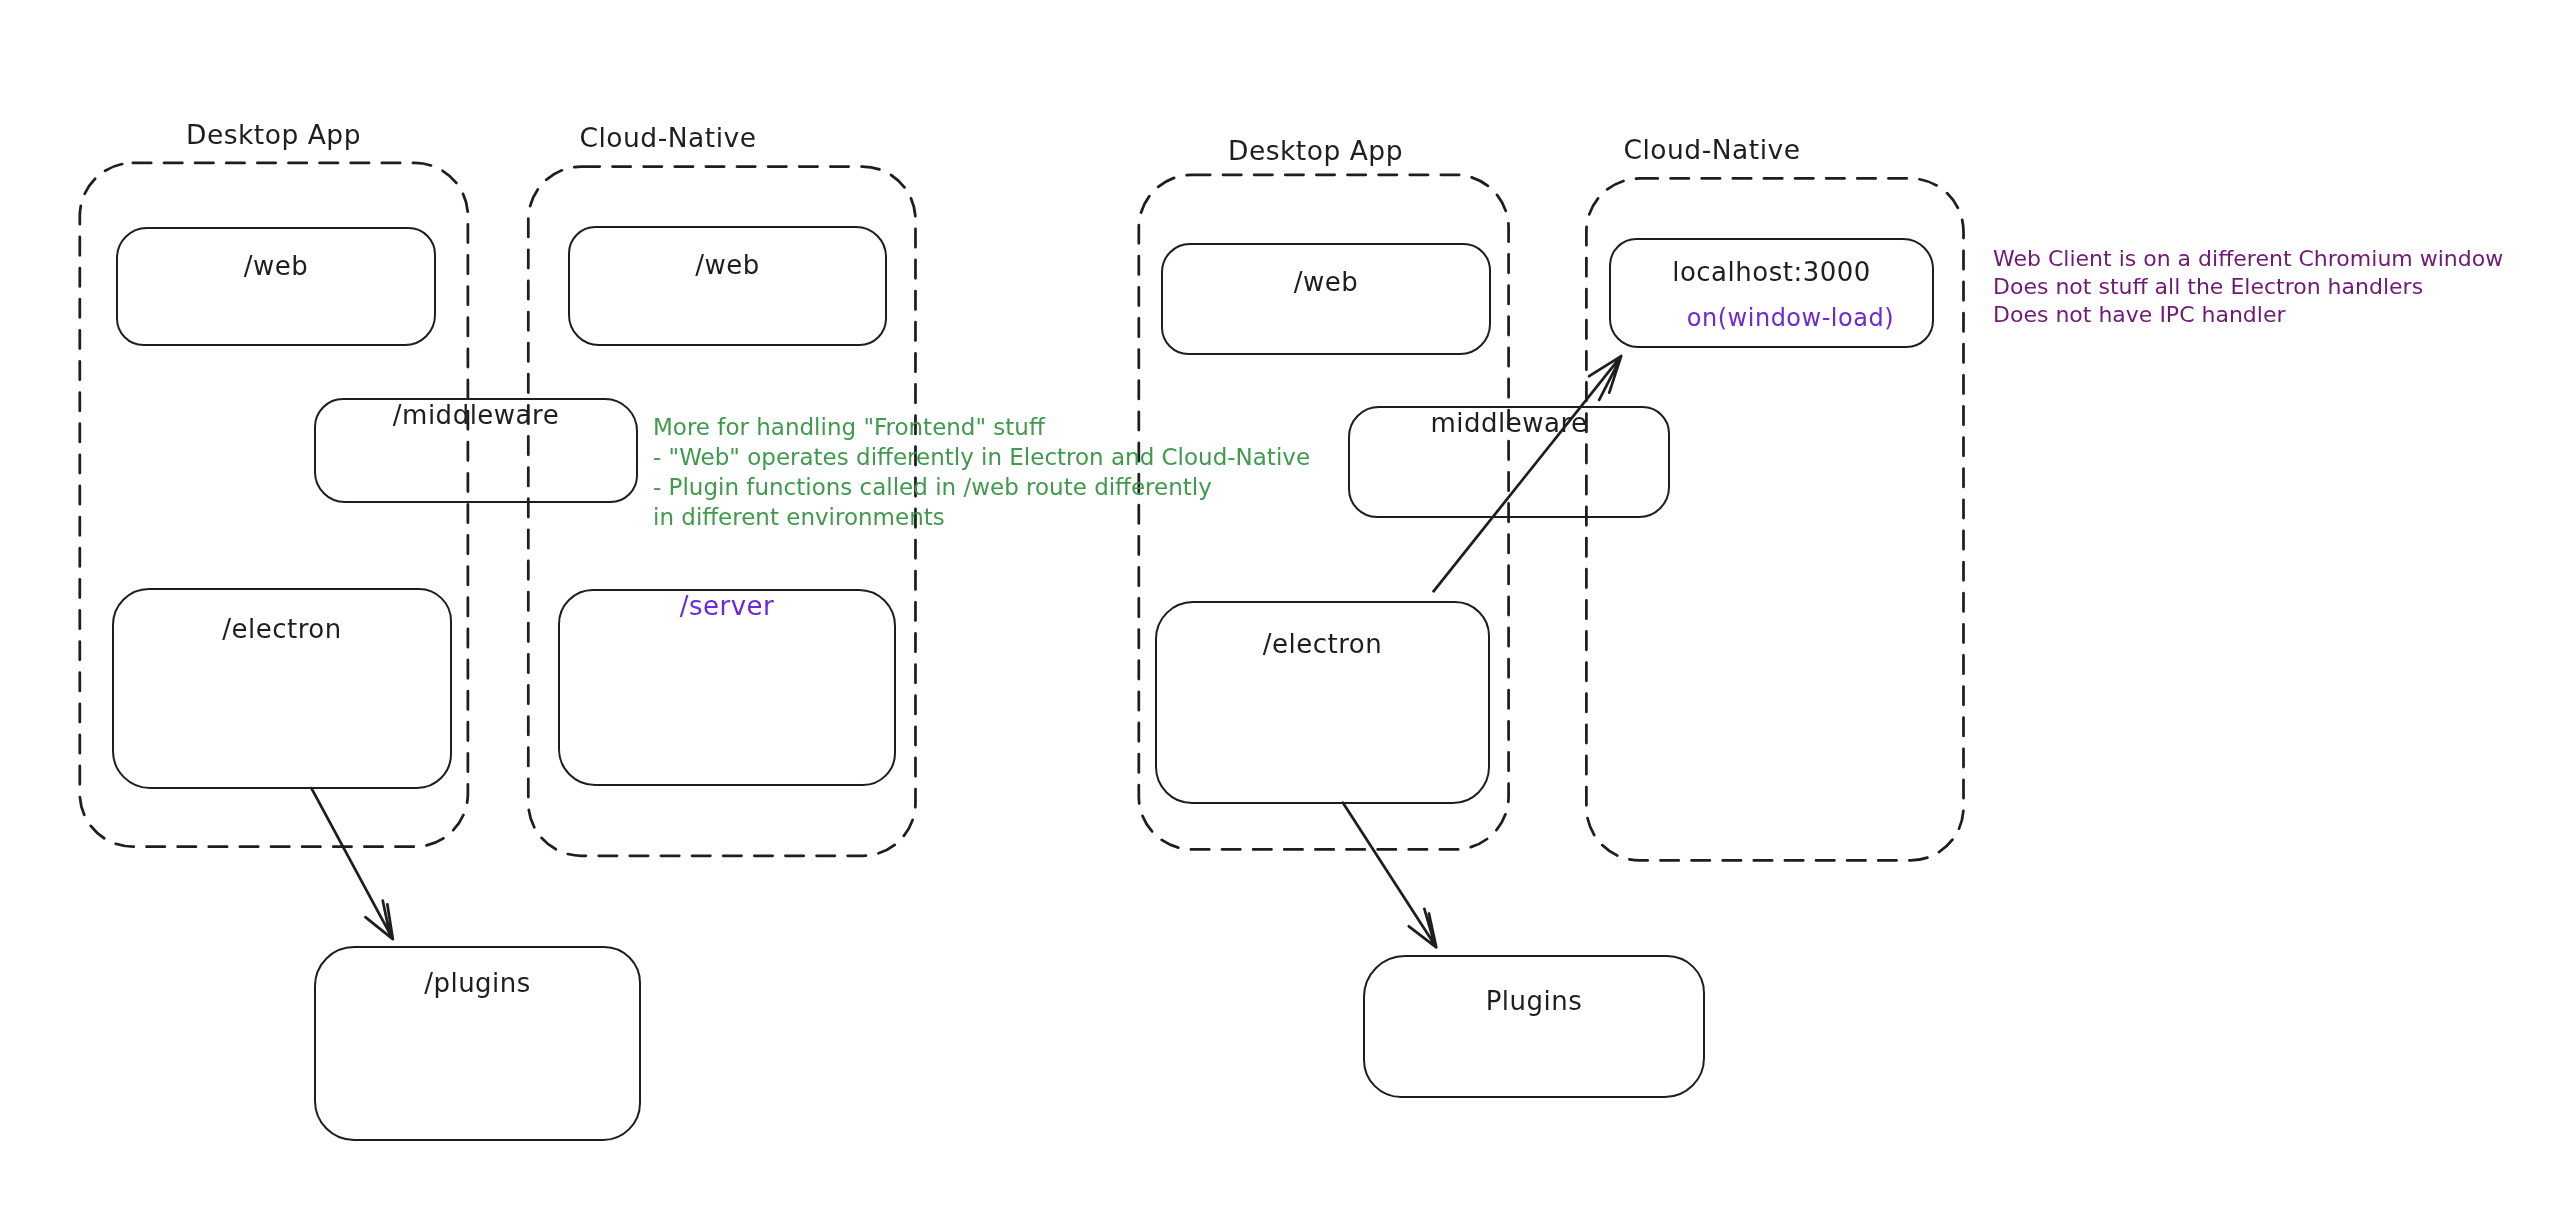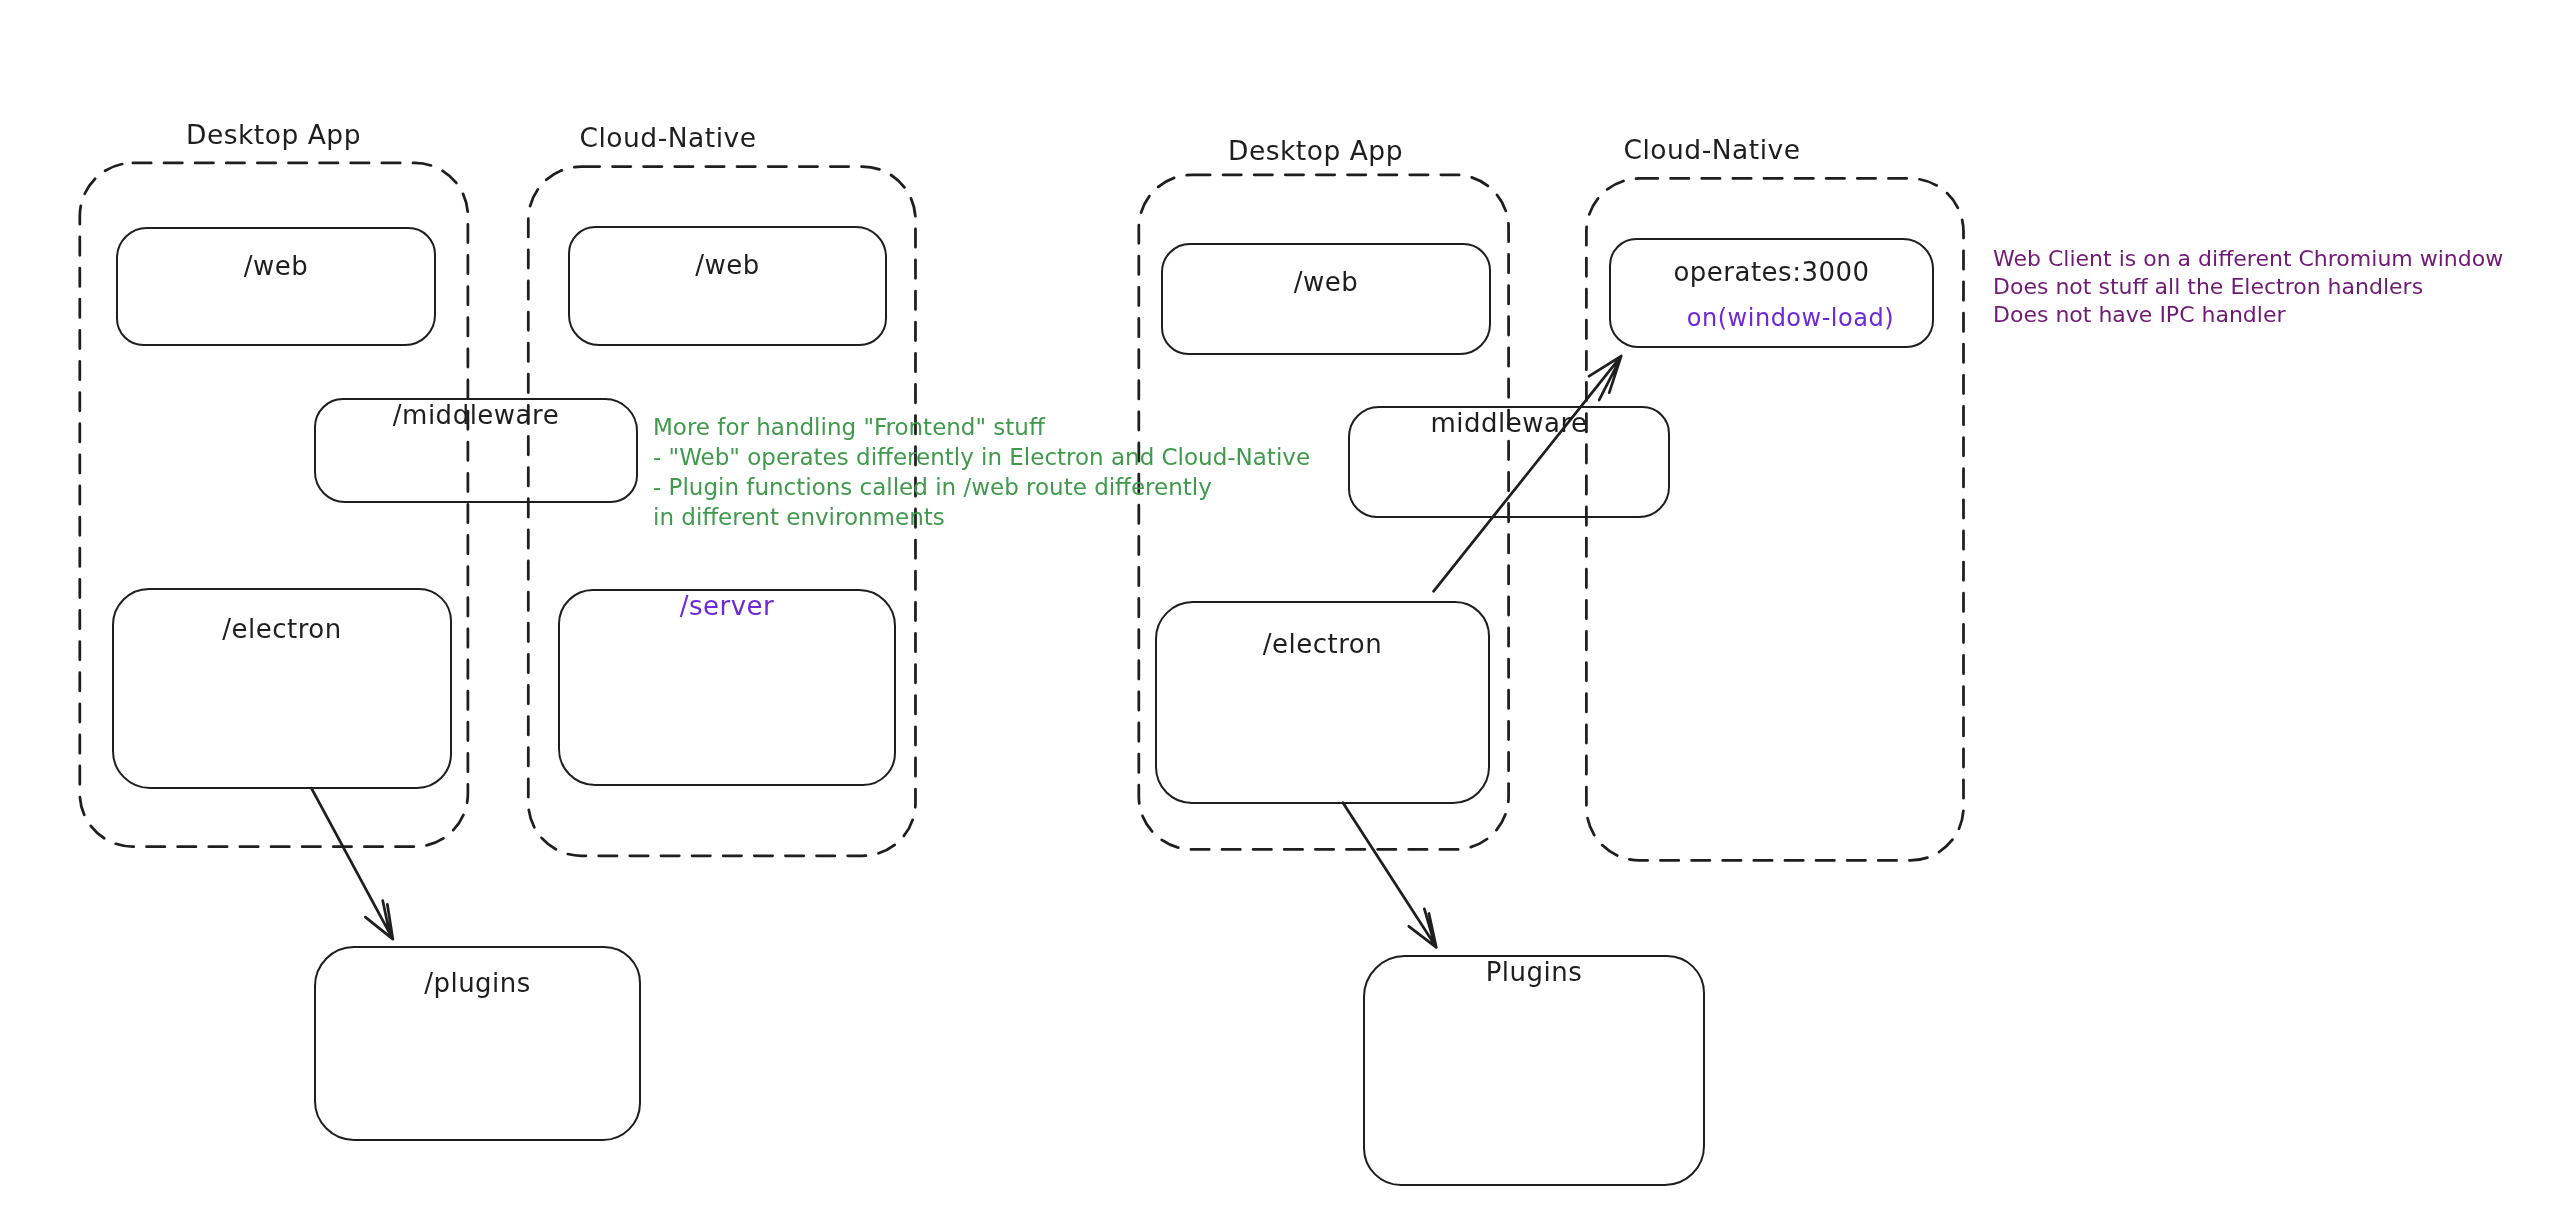--- a/index.html
+++ b/index.html
@@ -131,33 +131,33 @@
 
   <div class="group-title" style="left:1178px; top:135px; width:275px;">Desktop App</div>
 
   <div class="group-title" style="left:1593px; top:134px; width:238px;">Cloud-Native</div>
 
   <div class="box" style="left:1161px; top:243px; width:330px; height:112px; border-radius:29px 27.5px 31px 27.5px; padding-top:22px;">
     <div class="box-label">/web</div>
   </div>
 
   <div class="box" style="left:1609px; top:238px; width:325px; height:110px; border-radius:27.5px 31px 27.5px 29px;">
-    <div class="lh-title">operates:3000</div>
+    <div class="lh-title">localhost:3000</div>
     <div class="lh-sub label-red">on(window-load)</div>
   </div>
 
   <div class="box v-center" style="left:1348px; top:406px; width:322px; height:112px; border-radius:31px 27.5px 31px 29px;">
     <div class="box-label">middleware</div>
   </div>
 
   <div class="box" style="left:1155px; top:601px; width:335px; height:203px; border-radius:38px 35px 37px 37px; padding-top:26px;">
     <div class="box-label">/electron</div>
   </div>
 
-  <div class="box" style="left:1363px; top:955px; width:342px; height:231px; border-radius:42px 38px 40px 38px; ">
+  <div class="box" style="left:1363px; top:955px; width:342px; height:143px; border-radius:42px 38px 40px 38px; padding-top:29px;">
     <div class="box-label">Plugins</div>
   </div>
 
   <div class="note note-red" style="left:1993px; top:245px;">
     <div class="note-line">Web Client is on a different Chromium window</div>
     <div class="note-line">Does not stuff all the Electron handlers</div>
     <div class="note-line">Does not have IPC handler</div>
   </div>
 
 </div>

